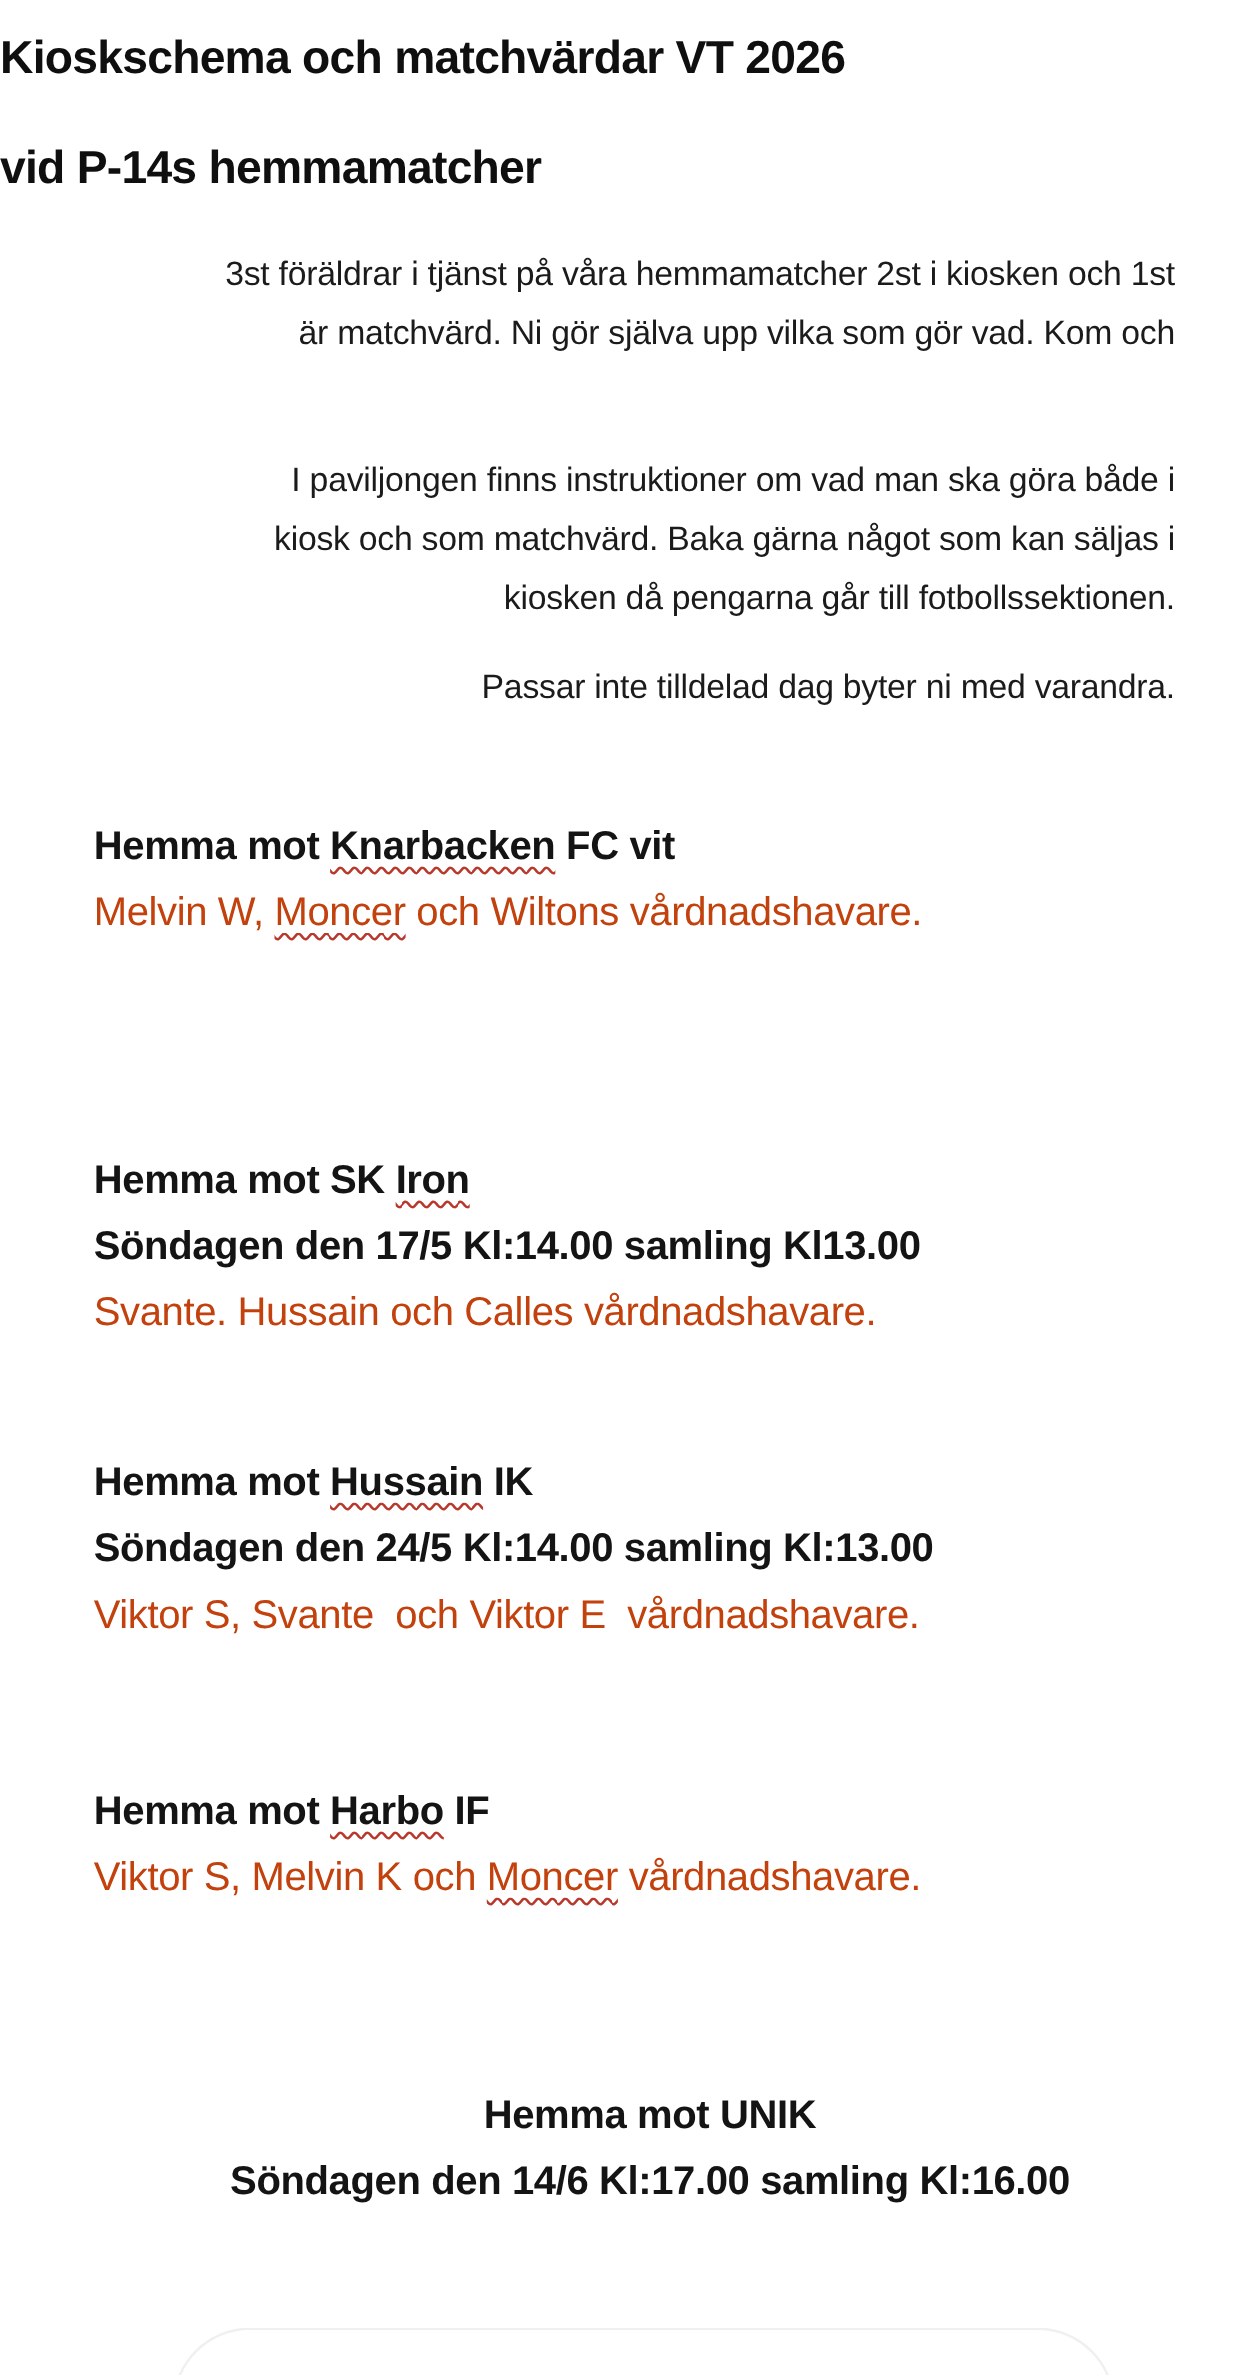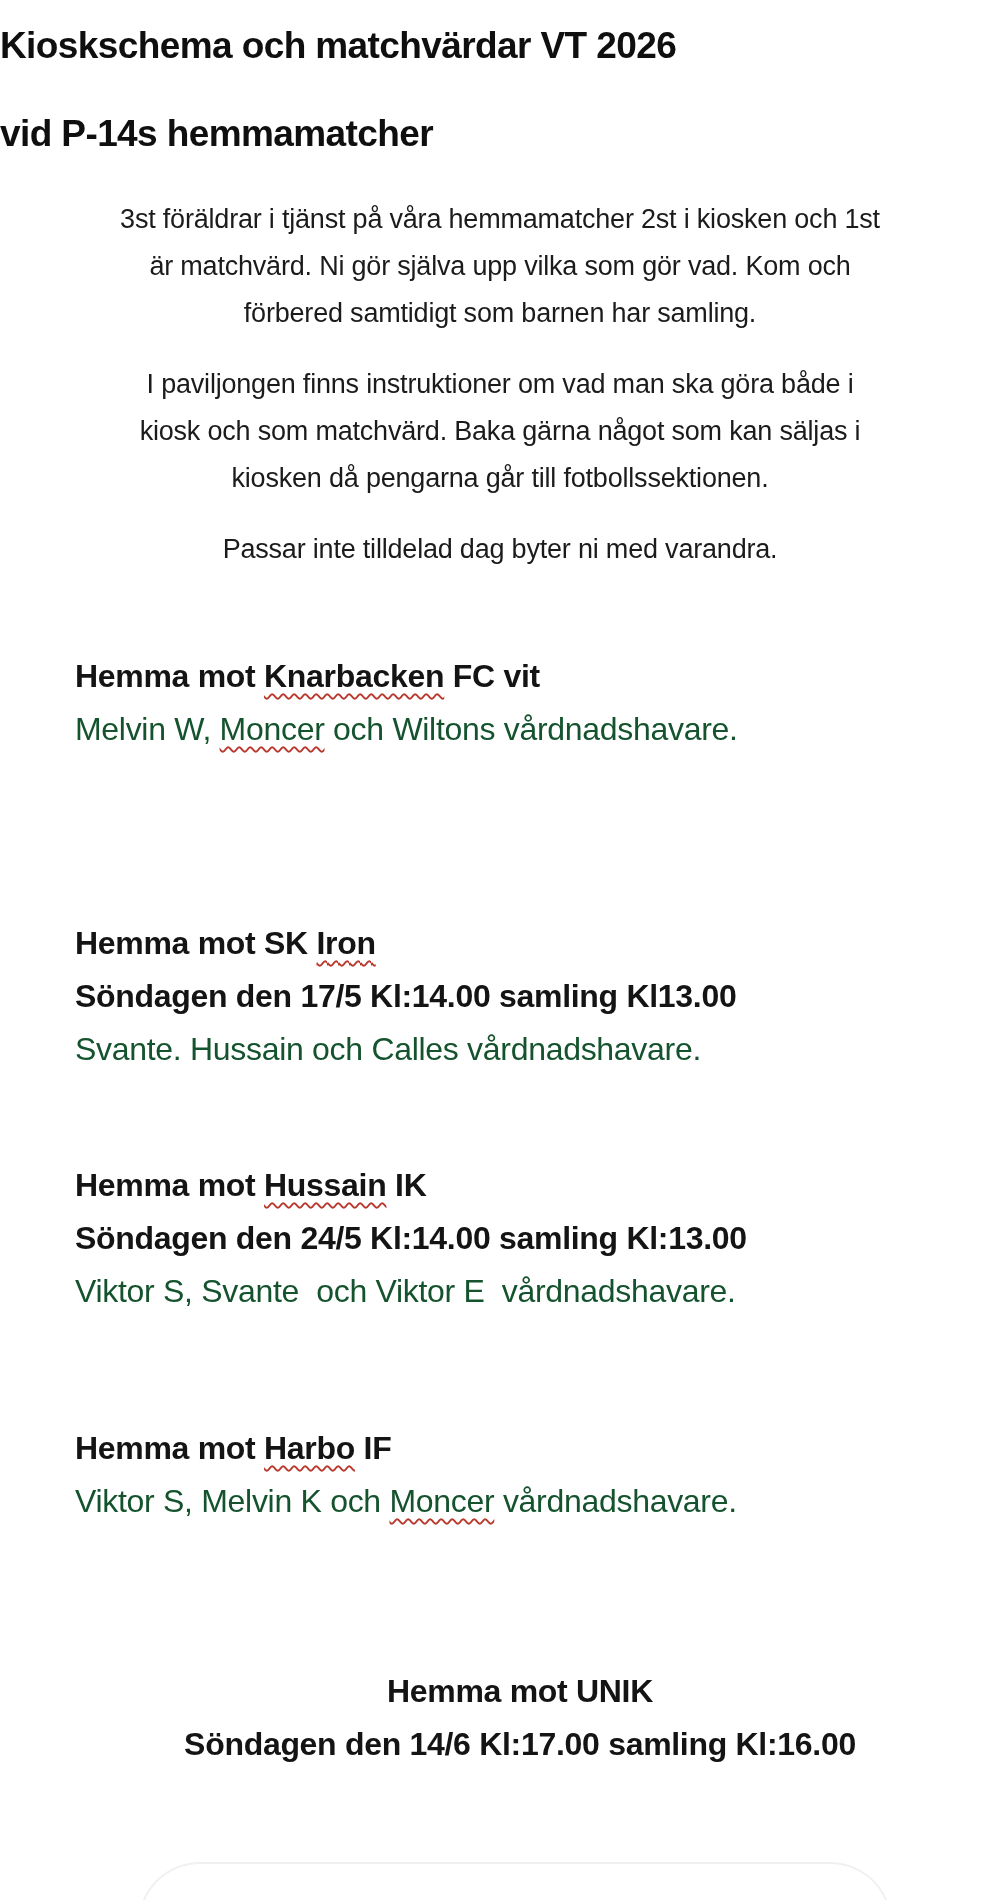--- a/index.html
+++ b/index.html
@@ -20,41 +20,41 @@
     letter-spacing: -0.6px;
     line-height: 48px;
     color: #0f0f0f;
   }
   .doc-title.t1 { top: 22px; }
   .doc-title.t2 { top: 110px; }
 
   .para {
     position: absolute; left: 60px; width: 880px;
     margin: 0;
-    text-align: center;
+    text-align: right;
     font-size: 27px; font-weight: 400;
     line-height: 47px;
     letter-spacing: -0.2px;
     color: #1b1b1b;
   }
   .para.p1 { top: 196px; }
   .para.p2 { top: 361px; }
   .para.p3 { top: 526px; }
   .para .line { display: block; }
 
   .match {
     position: absolute; left: 75px; width: 890px;
     font-size: 32px;
     line-height: 53px;
     letter-spacing: -0.3px;
     color: #141414;
   }
   .match p { margin: 0; white-space: pre-wrap; }
   .match .l1, .match .l2 { font-weight: 700; }
-  .match .l3 { font-weight: 400; color: #14532d; }
+  .match .l3 { font-weight: 400; color: #c2410c; }
   .match.m1 { top: 650px; }
   .match.m2 { top: 917px; }
   .match.m3 { top: 1159px; }
   .match.m4 { top: 1422px; }
   .match.m5 { top: 1665px; text-align: center; }
 
   .sq {
     text-decoration-line: underline;
     text-decoration-style: wavy;
     text-decoration-color: #b9382c;
@@ -78,21 +78,20 @@
 <body>
 
 <div class="page">
 
   <h1 class="doc-title t1">Kioskschema och matchvärdar VT 2026</h1>
   <h1 class="doc-title t2">vid P-14s hemmamatcher</h1>
 
   <p class="para p1">
       <span class="line">3st föräldrar i tjänst på våra hemmamatcher 2st i kiosken och 1st</span>
       <span class="line">är matchvärd. Ni gör själva upp vilka som gör vad. Kom och</span>
-      <span class="line">förbered samtidigt som barnen har samling.</span>
     </p>
 
   <p class="para p2">
       <span class="line">I paviljongen finns instruktioner om vad man ska göra både i</span>
       <span class="line">kiosk och som matchvärd. Baka gärna något som kan säljas i</span>
       <span class="line">kiosken då pengarna går till fotbollssektionen.</span>
     </p>
 
   <p class="para p3">
       <span class="line">Passar inte tilldelad dag byter ni med varandra.</span>

